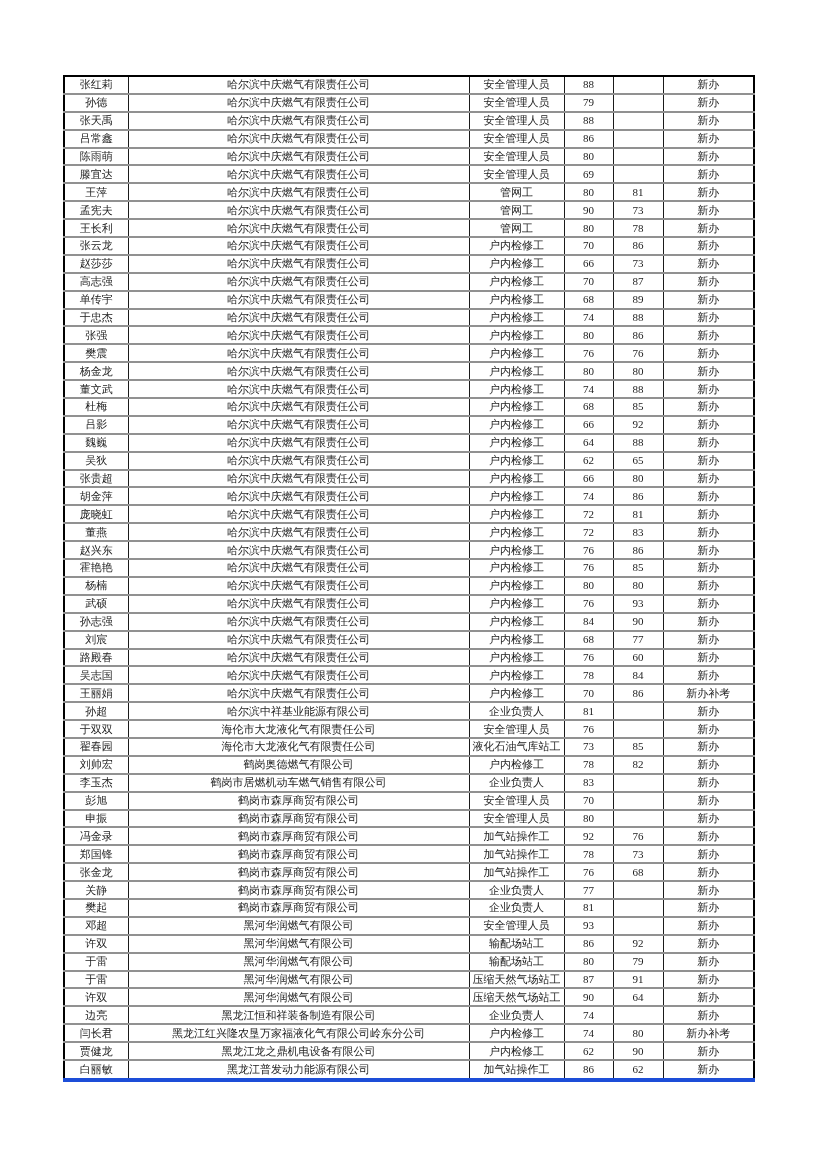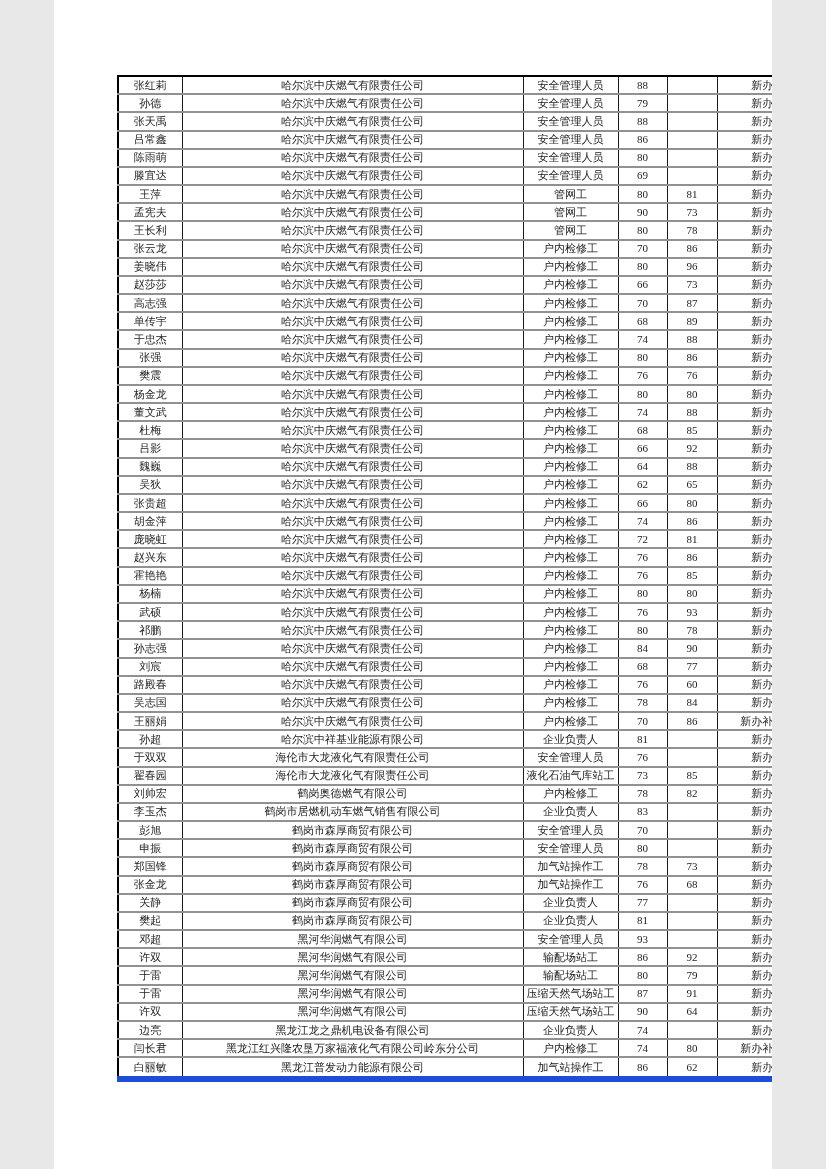--- a/index.html
+++ b/index.html
@@ -1,19 +1,19 @@
 <!DOCTYPE html>
 <html><head>
 <meta charset="utf-8">
 <style>
   * { margin: 0; padding: 0; box-sizing: border-box; }
   html, body { background: #e8e8e8; }
   .page {
     position: relative;
-    width: 718px;
+    width: 826px;
     height: 1169px;
     background: #ffffff;
     margin: 0 auto;
     overflow: hidden;
     font-family: "Liberation Serif", "DejaVu Serif", serif;
   }
   table.results {
     position: absolute;
     left: 63px;
     top: 75px;
@@ -31,21 +31,21 @@
     font-size: 11px;
     line-height: 1;
     color: #1c1c1c;
     text-align: center;
     vertical-align: middle;
     padding: 0 1px;
     overflow: hidden;
     white-space: nowrap;
   }
   table.results tr:first-child td { border-top: 2px solid #000000; }
-  table.results tr:last-child td  { border-bottom: 6px solid #1d4ed8; margin-top: 44px; }
+  table.results tr:last-child td  { border-bottom: 4px solid #1d4ed8; margin-top: 44px; }
   table.results td:first-child    { border-left: 2px solid #000000; }
   table.results td:last-child     { border-right: 2px solid #000000; }
   col.c-name    { width: 64px; }
   col.c-company { width: 341px; }
   col.c-job     { width: 95px; }
   col.c-score1  { width: 49px; }
   col.c-score2  { width: 50px; }
   col.c-status  { width: 91px; }
 </style>
 </head>
@@ -136,28 +136,20 @@
         </tr>
         <tr>
           <td>张云龙</td>
           <td>哈尔滨中庆燃气有限责任公司</td>
           <td>户内检修工</td>
           <td>70</td>
           <td>86</td>
           <td>新办</td>
         </tr>
         <tr>
-          <td>姜晓伟</td>
-          <td>哈尔滨中庆燃气有限责任公司</td>
-          <td>户内检修工</td>
-          <td>80</td>
-          <td>96</td>
-          <td>新办</td>
-        </tr>
-        <tr>
           <td>赵莎莎</td>
           <td>哈尔滨中庆燃气有限责任公司</td>
           <td>户内检修工</td>
           <td>66</td>
           <td>73</td>
           <td>新办</td>
         </tr>
         <tr>
           <td>高志强</td>
           <td>哈尔滨中庆燃气有限责任公司</td>
@@ -264,20 +256,28 @@
         </tr>
         <tr>
           <td>庞晓虹</td>
           <td>哈尔滨中庆燃气有限责任公司</td>
           <td>户内检修工</td>
           <td>72</td>
           <td>81</td>
           <td>新办</td>
         </tr>
         <tr>
+          <td>董燕</td>
+          <td>哈尔滨中庆燃气有限责任公司</td>
+          <td>户内检修工</td>
+          <td>72</td>
+          <td>83</td>
+          <td>新办</td>
+        </tr>
+        <tr>
           <td>赵兴东</td>
           <td>哈尔滨中庆燃气有限责任公司</td>
           <td>户内检修工</td>
           <td>76</td>
           <td>86</td>
           <td>新办</td>
         </tr>
         <tr>
           <td>霍艳艳</td>
           <td>哈尔滨中庆燃气有限责任公司</td>
@@ -293,28 +293,20 @@
           <td>80</td>
           <td>80</td>
           <td>新办</td>
         </tr>
         <tr>
           <td>武硕</td>
           <td>哈尔滨中庆燃气有限责任公司</td>
           <td>户内检修工</td>
           <td>76</td>
           <td>93</td>
-          <td>新办</td>
-        </tr>
-        <tr>
-          <td>祁鹏</td>
-          <td>哈尔滨中庆燃气有限责任公司</td>
-          <td>户内检修工</td>
-          <td>80</td>
-          <td>78</td>
           <td>新办</td>
         </tr>
         <tr>
           <td>孙志强</td>
           <td>哈尔滨中庆燃气有限责任公司</td>
           <td>户内检修工</td>
           <td>84</td>
           <td>90</td>
           <td>新办</td>
         </tr>
@@ -400,20 +392,28 @@
         </tr>
         <tr>
           <td>申振</td>
           <td>鹤岗市森厚商贸有限公司</td>
           <td>安全管理人员</td>
           <td>80</td>
           <td></td>
           <td>新办</td>
         </tr>
         <tr>
+          <td>冯金录</td>
+          <td>鹤岗市森厚商贸有限公司</td>
+          <td>加气站操作工</td>
+          <td>92</td>
+          <td>76</td>
+          <td>新办</td>
+        </tr>
+        <tr>
           <td>郑国锋</td>
           <td>鹤岗市森厚商贸有限公司</td>
           <td>加气站操作工</td>
           <td>78</td>
           <td>73</td>
           <td>新办</td>
         </tr>
         <tr>
           <td>张金龙</td>
           <td>鹤岗市森厚商贸有限公司</td>
@@ -473,33 +473,41 @@
         <tr>
           <td>许双</td>
           <td>黑河华润燃气有限公司</td>
           <td>压缩天然气场站工</td>
           <td>90</td>
           <td>64</td>
           <td>新办</td>
         </tr>
         <tr>
           <td>边亮</td>
-          <td>黑龙江龙之鼎机电设备有限公司</td>
+          <td>黑龙江恒和祥装备制造有限公司</td>
           <td>企业负责人</td>
           <td>74</td>
           <td></td>
           <td>新办</td>
         </tr>
         <tr>
           <td>闫长君</td>
           <td>黑龙江红兴隆农垦万家福液化气有限公司岭东分公司</td>
           <td>户内检修工</td>
           <td>74</td>
           <td>80</td>
           <td>新办补考</td>
+        </tr>
+        <tr>
+          <td>贾健龙</td>
+          <td>黑龙江龙之鼎机电设备有限公司</td>
+          <td>户内检修工</td>
+          <td>62</td>
+          <td>90</td>
+          <td>新办</td>
         </tr>
         <tr>
           <td>白丽敏</td>
           <td>黑龙江普发动力能源有限公司</td>
           <td>加气站操作工</td>
           <td>86</td>
           <td>62</td>
           <td>新办</td>
         </tr>
       </tbody>

